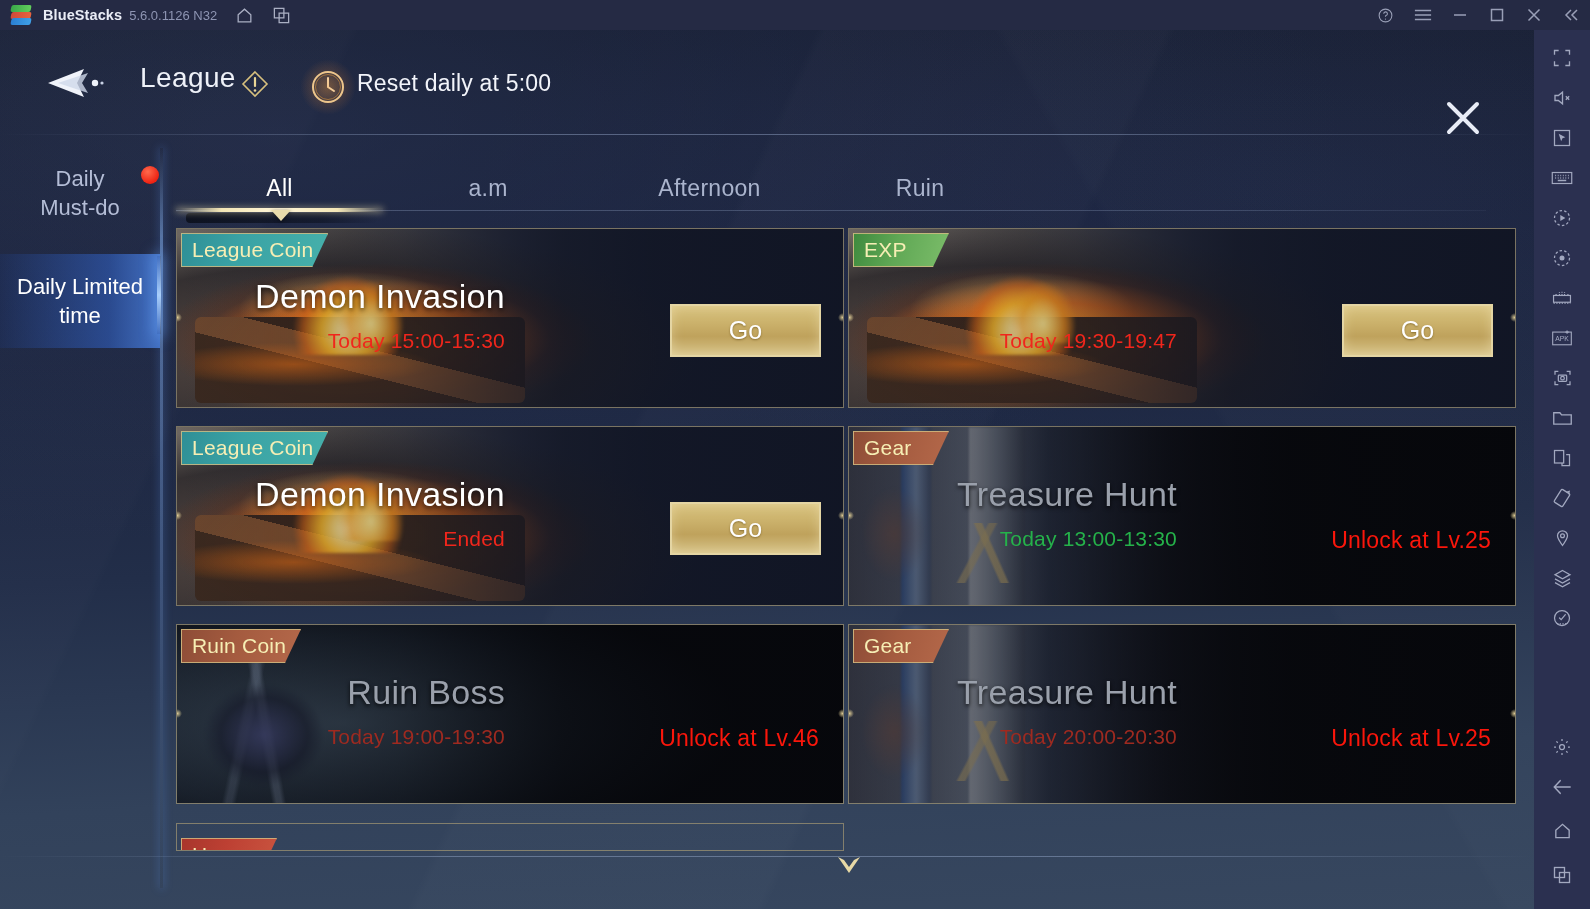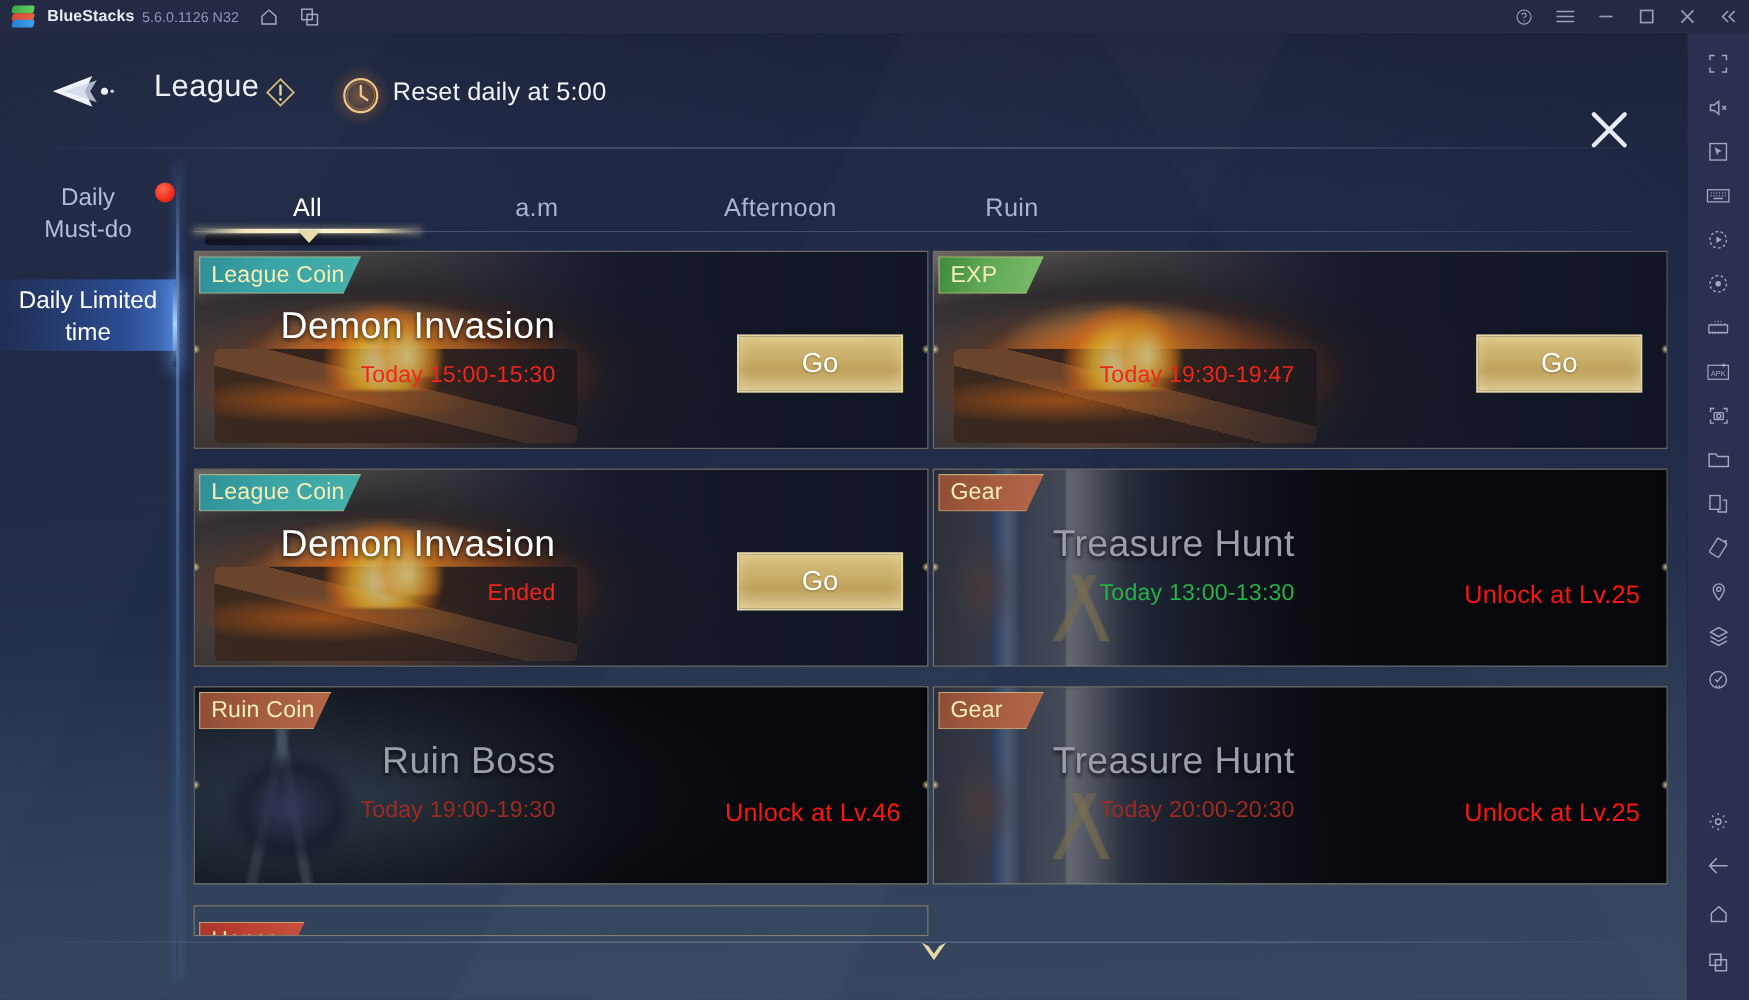--- a/index.html
+++ b/index.html
@@ -89,21 +89,21 @@
     background:linear-gradient(180deg, rgba(120,160,230,.0) 0%, rgba(130,175,240,.55) 12%, rgba(120,160,225,.35) 55%, rgba(120,160,225,.0) 100%);
     box-shadow:0 0 9px 1px rgba(90,140,230,.32);
   }
   .side-item{
     position:absolute; left:0; width:160px;
     display:flex; flex-direction:column; align-items:center; justify-content:center;
     font-size:22px; line-height:29px; text-align:right;
   }
   .side-item.inactive{ top:8px; height:74px; color:#b4bdd6; }
   .side-item.active{
-    top:106px; height:65px; color:#ffffff;
+    top:106px; height:94px; color:#ffffff;
     background:linear-gradient(90deg, rgba(30,55,115,.30) 0%, rgba(46,86,170,.72) 68%, rgba(72,124,215,.85) 100%);
   }
   .side-item.active::after{
     content:""; position:absolute; right:-1px; top:2px; width:4px; height:78px;
     background:linear-gradient(180deg,rgba(150,195,255,0),rgba(175,212,255,.95),rgba(150,195,255,0));
     box-shadow:0 0 14px 3px rgba(110,170,255,.55);
   }
   .reddot{
     position:absolute; left:141px; top:10px; width:18px; height:18px; border-radius:50%;
     background:radial-gradient(circle at 38% 32%, #ff6a4d, #ee2212 70%);

